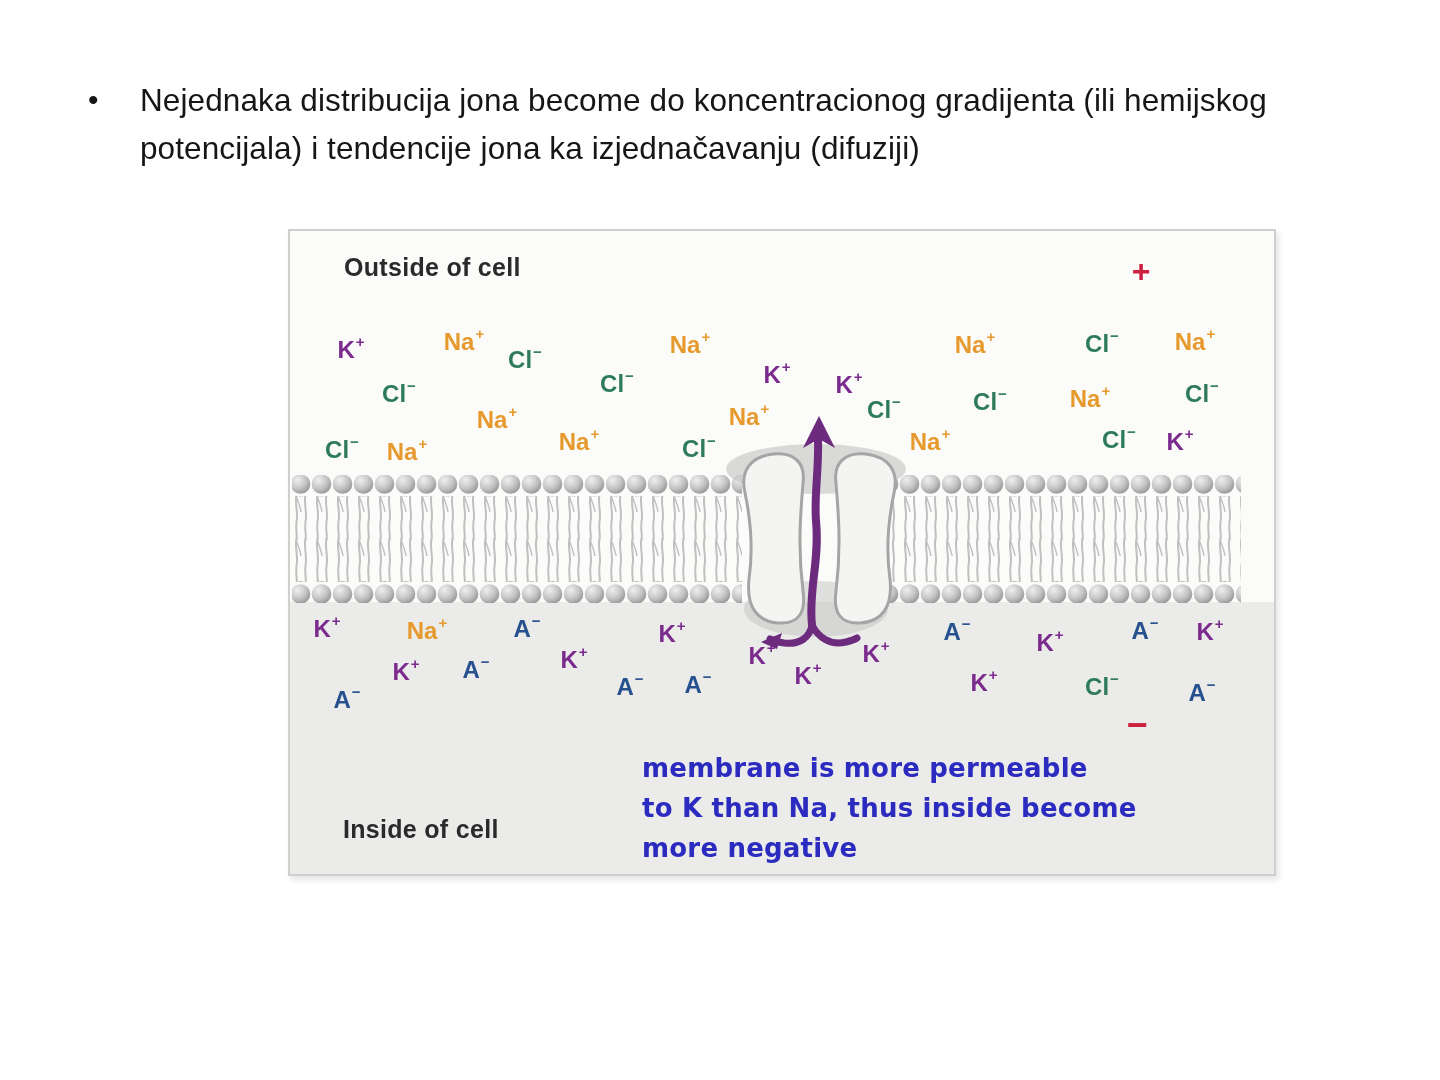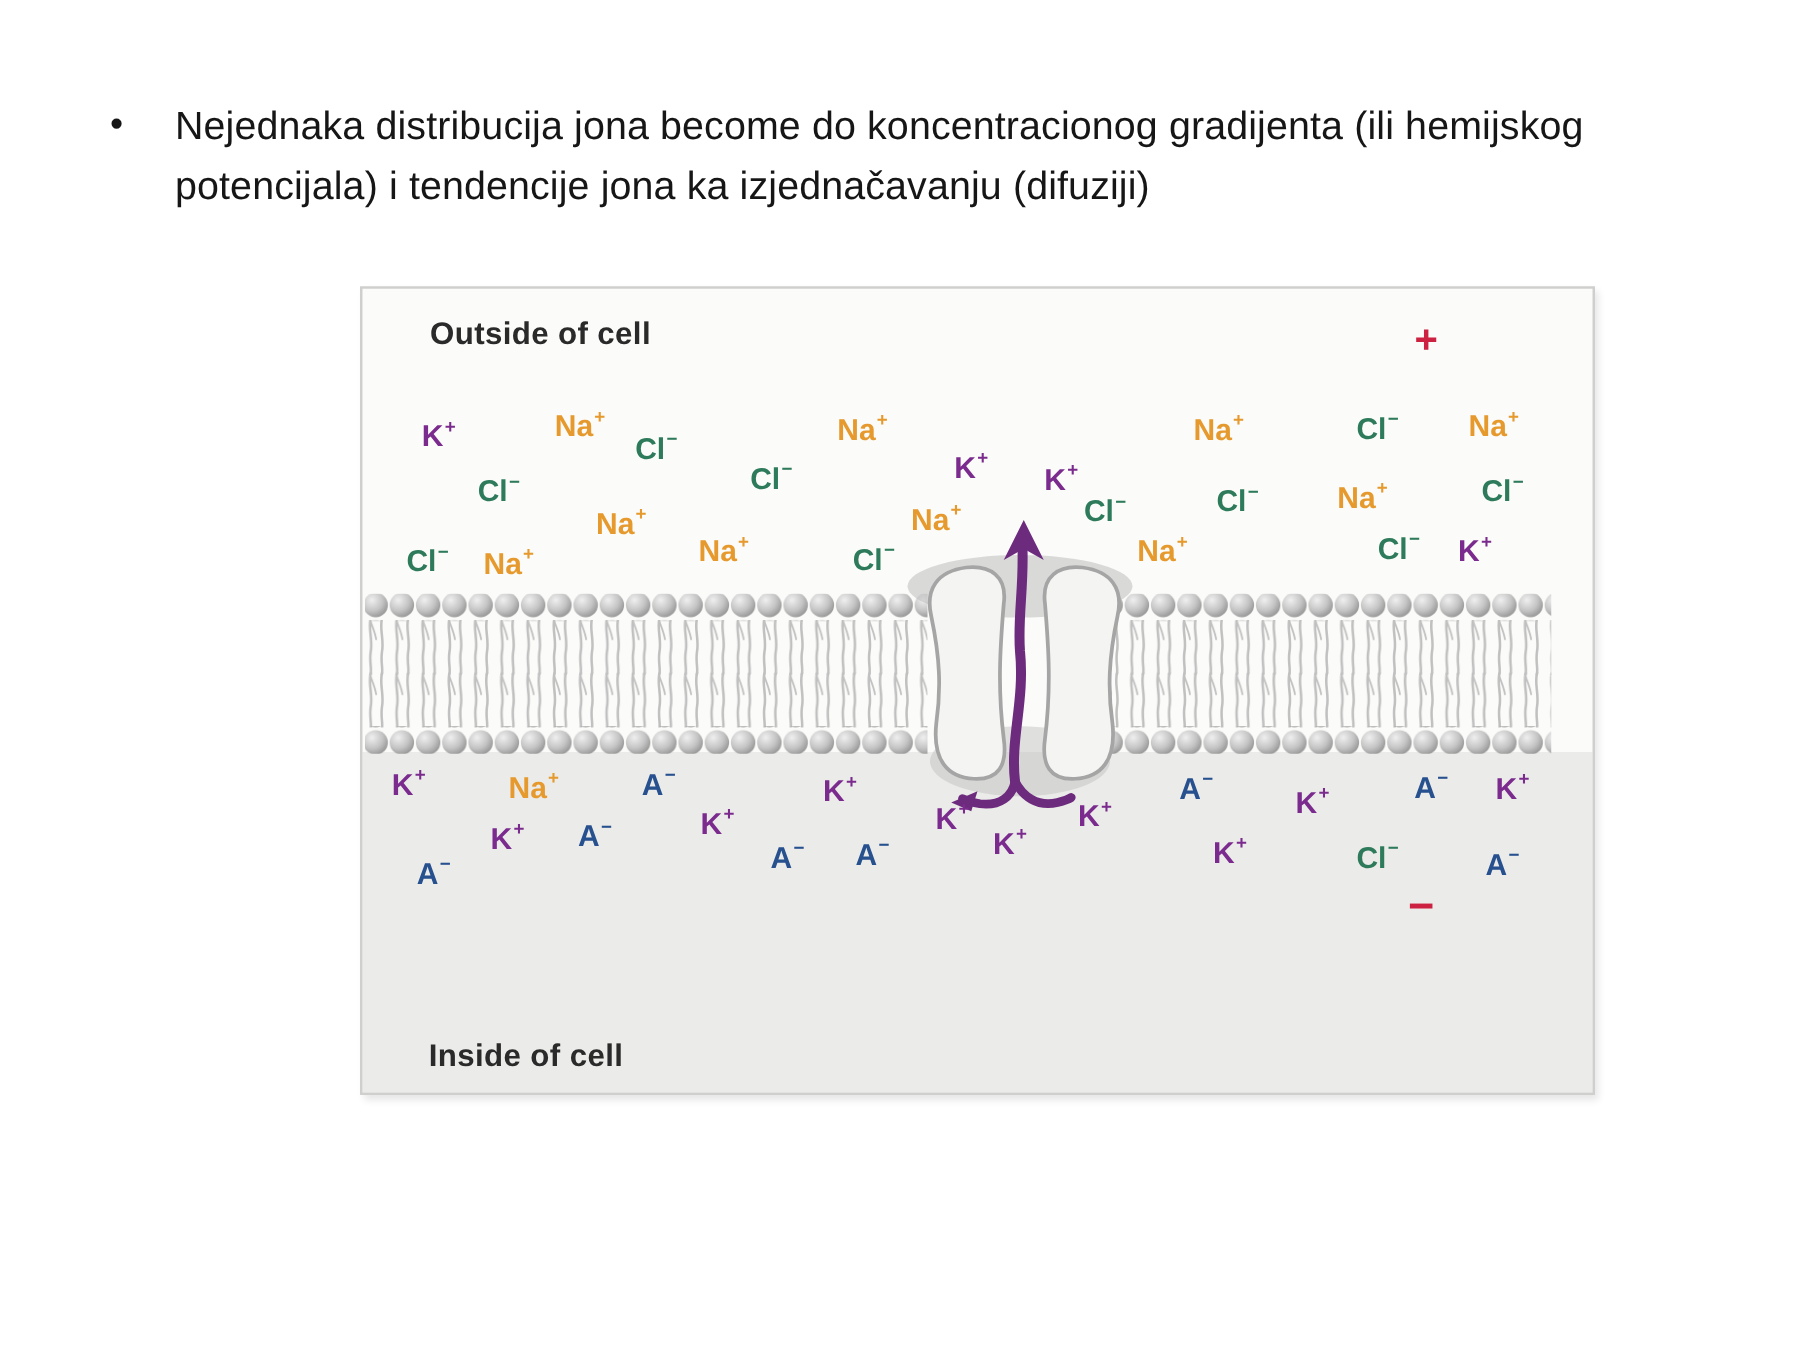--- a/index.html
+++ b/index.html
@@ -48,21 +48,21 @@
   .mem-svg { position: absolute; left: 0; top: 0; }
   .region-label {
     position: absolute;
     font-weight: bold;
     font-size: 25px;
     color: var(--c-label, #2a2a2a);
     letter-spacing: 0.3px;
     white-space: nowrap;
   }
   .outside-label { left: 54px; top: 22px; }
-  .inside-label  { left: 53px; top: 600px; }
+  .inside-label  { left: 53px; top: 584px; }
   .charge-sign {
     position: absolute;
     transform: translate(-50%, -50%);
     font-weight: 900;
     font-size: 32px;
     color: var(--c-sign, #cc2140);
     line-height: 1;
   }
   .plus-sign  { left: 851px; top: 40px; }
   .minus-sign { left: 847px; top: 494px; font-size: 36px; }
@@ -214,16 +214,21 @@
         <span class="ion k" style="left: 472px; top: 425px;"><span>K</span><sup>+</sup></span>
         <span class="ion k" style="left: 518px; top: 445px;"><span>K</span><sup>+</sup></span>
         <span class="ion k" style="left: 586px; top: 423px;"><span>K</span><sup>+</sup></span>
         <span class="ion k" style="left: 694px; top: 452px;"><span>K</span><sup>+</sup></span>
         <span class="ion cl" style="left: 812px; top: 456px;"><span>Cl</span><sup>−</sup></span>
         <span class="ion a" style="left: 912px; top: 462px;"><span>A</span><sup>−</sup></span>
       </div>
 
     <div class="charge-sign minus-sign">−</div>
 
+    <div class="annotation">
+      <div>membrane is more permeable</div>
+      <div>to K than Na, thus inside become</div>
+      <div>more negative</div>
+    </div>
 
     <div class="region-label inside-label">Inside of cell</div>
   </div>
 </div>
 
 </body></html>

